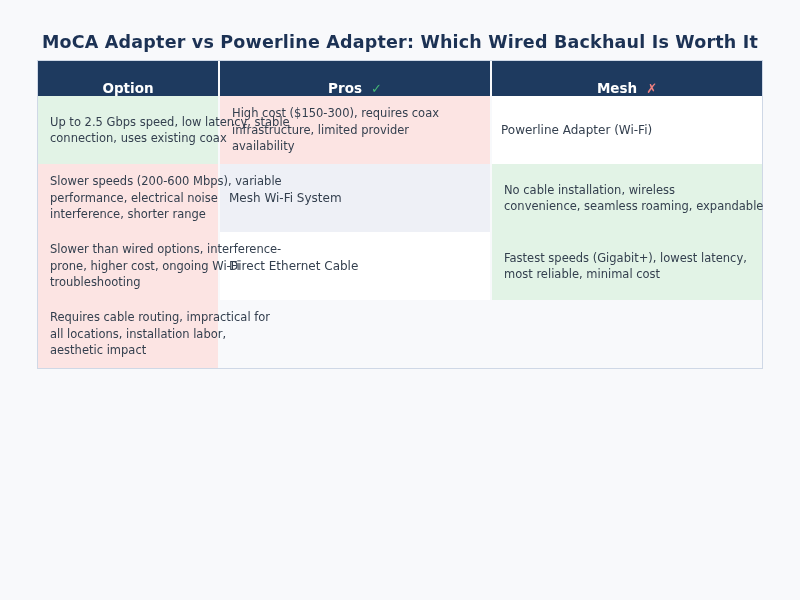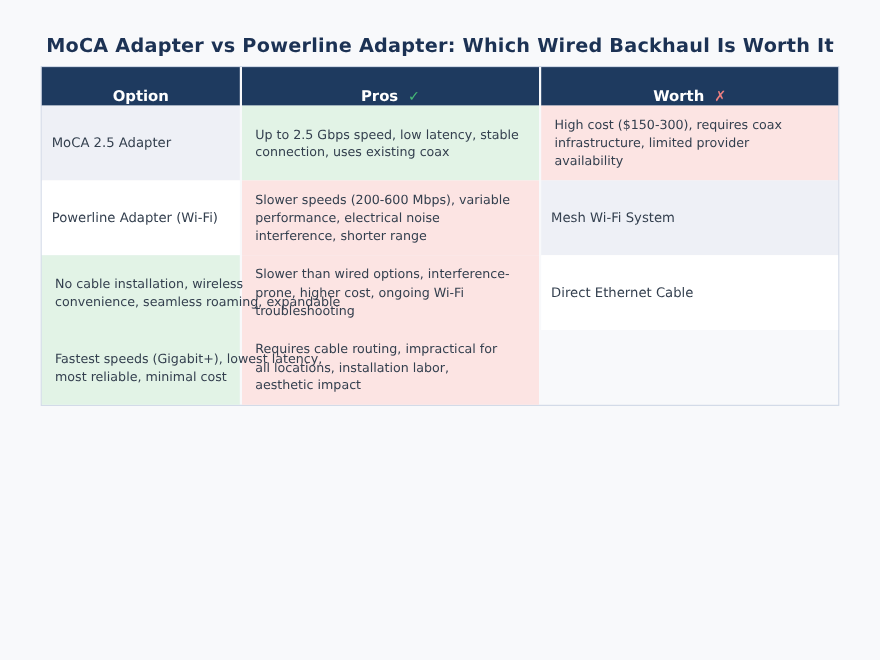--- a/index.html
+++ b/index.html
@@ -94,27 +94,24 @@
 <div class="tbl">
 
   <div class="th">
     <span>Option</span>
   </div>
   <div class="th">
     <span>Pros</span>
     <span class="check-glyph">✓</span>
   </div>
   <div class="th">
-    <span>Worth</span>
+    <span>Mesh</span>
     <span class="cross-glyph">✗</span>
   </div>
 
-  <div class="td opt alt">
-    <span>MoCA 2.5 Adapter</span>
-  </div>
   <div class="td pros">
     <span>Up to 2.5 Gbps speed, low latency, stable
 connection, uses existing coax</span>
   </div>
   <div class="td cons">
     <span>High cost ($150-300), requires coax
 infrastructure, limited provider
 availability</span>
   </div>
 

